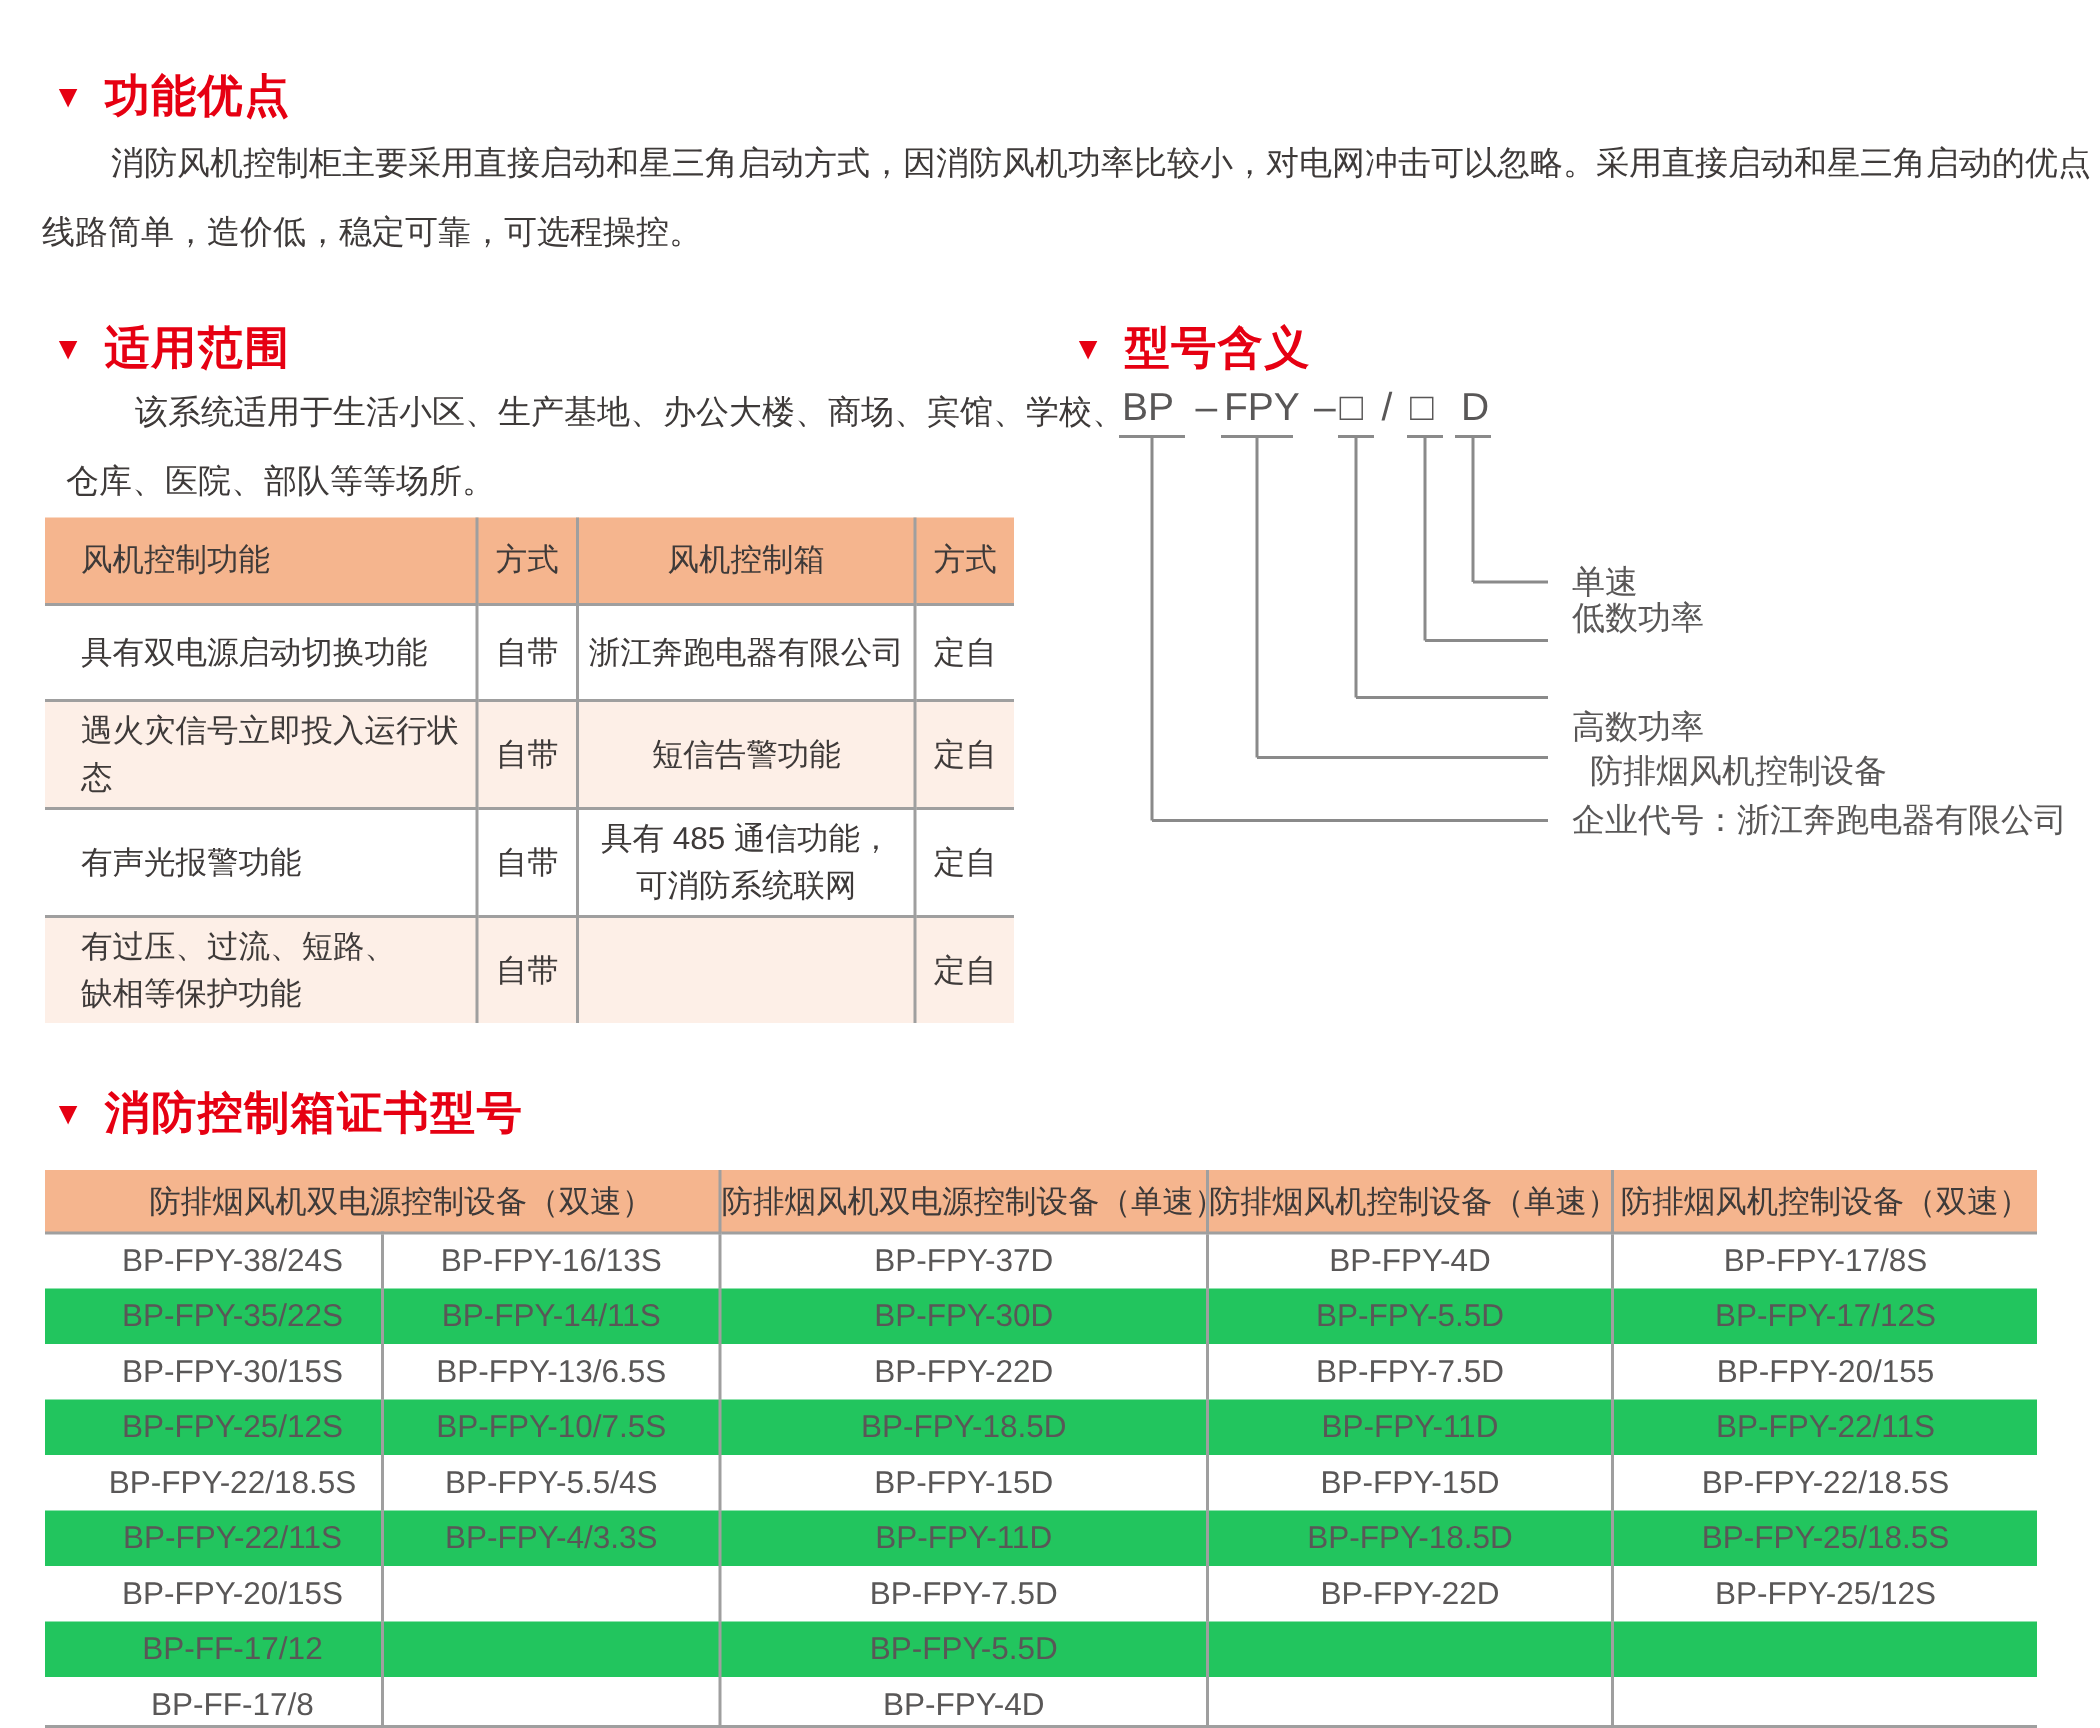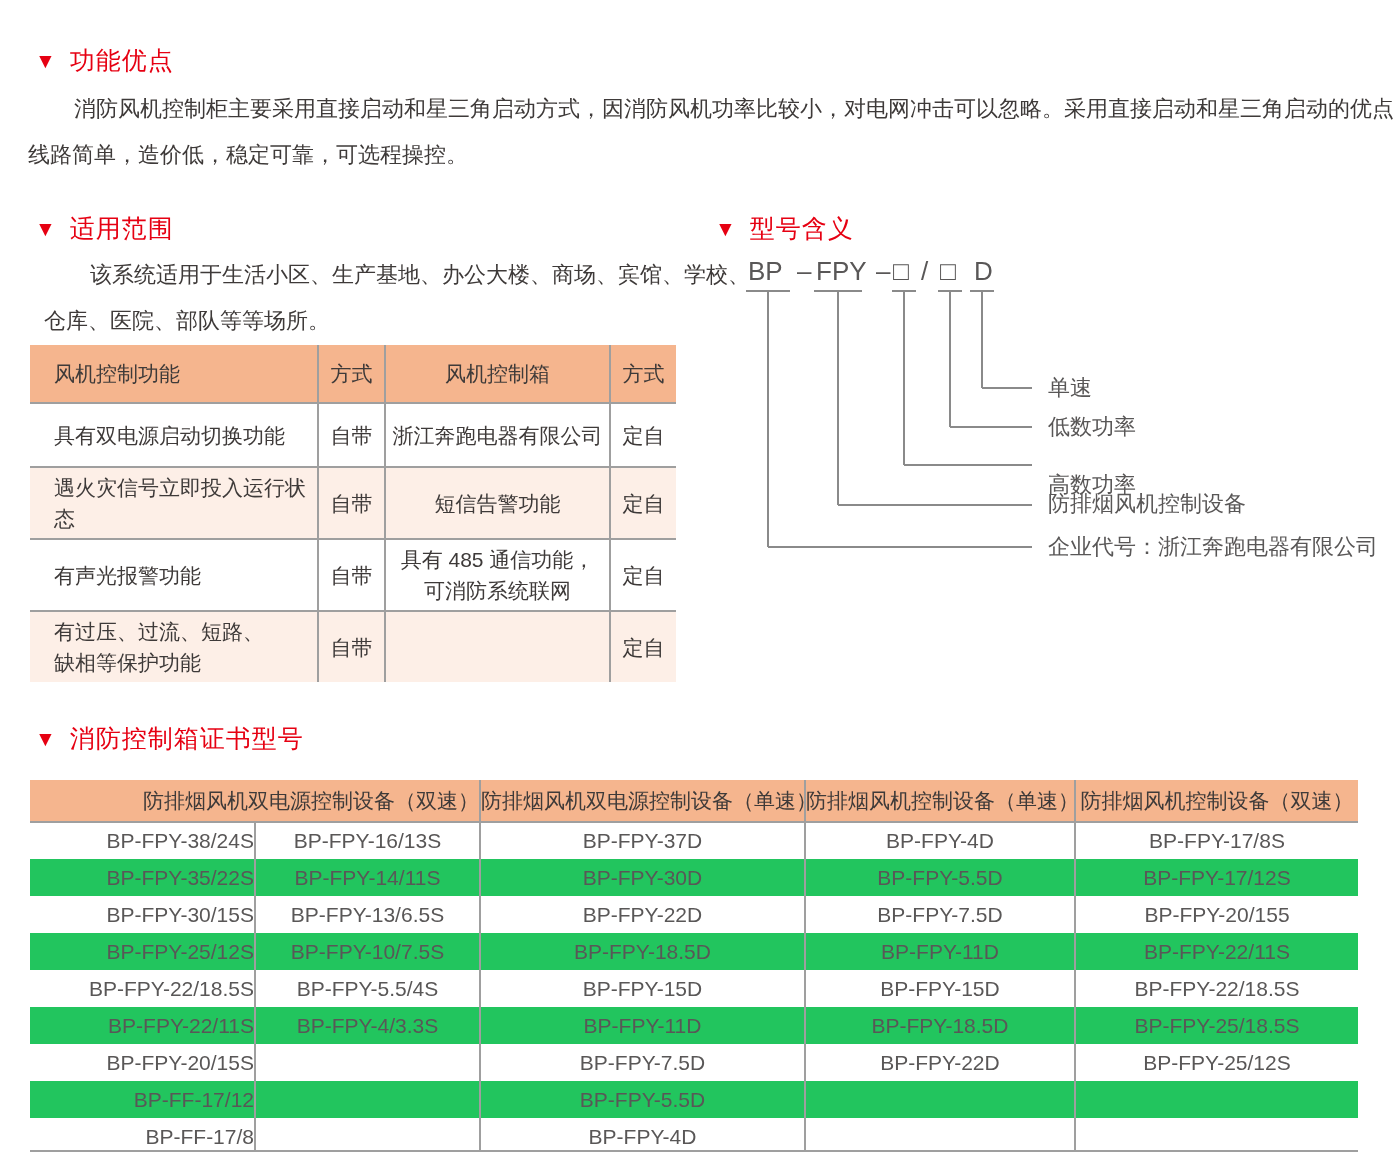--- a/index.html
+++ b/index.html
@@ -6,42 +6,42 @@
   body{
     width:1400px;height:1152px;position:relative;overflow:hidden;
     background:#ffffff;
     font-family:"Liberation Sans","DejaVu Sans",sans-serif;
     color:#3e3a39;
   }
   .abs{position:absolute;}
   
   .sec-head{display:flex;align-items:center;gap:14px;color:#e60012;white-space:nowrap;}
   .sec-head .tri{font-size:21px;line-height:1;}
-  .sec-head .ttl{font-size:25px;font-weight:400;letter-spacing:1px;}
+  .sec-head .ttl{font-size:30px;font-weight:700;letter-spacing:1px;}
   
   .para{font-size:22px;line-height:46px;color:#3e3a39;white-space:nowrap;}
   .para .indent{padding-left:46px;}
   
   table{border-collapse:collapse;border-style:hidden;table-layout:fixed;}
   .scope-table{width:646px;font-size:21px;}
   .scope-table td{border:2px solid #9f9f9f;vertical-align:middle;text-align:center;
                   white-space:pre-line;line-height:31px;padding:4px;}
   .scope-table td.lft{text-align:left;padding-left:24px;}
   .scope-table tr.hdr td{background:#f5b58e;}
   .scope-table tr.alt td{background:#fdefe7;}
   
   .diagram{width:700px;height:345px;}
   .code-part{position:absolute;top:6px;font-size:26px;color:#595757;line-height:30px;}
   .dia-label{position:absolute;left:348px;font-size:22px;color:#595757;white-space:nowrap;line-height:28px;}
   
   .cert-table{width:1328px;font-size:21px;color:#595757;}
   .cert-table td{border-left:2px solid #9f9f9f;border-right:2px solid #9f9f9f;
                  vertical-align:middle;text-align:center;padding:0;white-space:nowrap;}
   .cert-table tr.hdr td{background:#f5b58e;color:#3e3a39;border-bottom:2px solid #9f9f9f;}
-  .cert-table td.lft{text-align:right;padding-left:26px;}
+  .cert-table td.lft{text-align:center;padding-left:26px;}
   .cert-table tr.alt td{background:#22c55e;}
   .bottom-rule{left:30px;top:1150px;width:1328px;height:2px;background:#9f9f9f;}
   svg line{stroke:#8a8a8a;stroke-width:2;}
 </style>
 </head>
 <body>
 
 <div class="abs sec-head" style="left:35px;top:44px;">
   <span class="tri">▼</span>
   <span class="ttl">功能优点</span>
@@ -133,23 +133,23 @@
     <line x1="68" y1="41" x2="68" y2="297"></line>
 
     <line x1="282" y1="138" x2="332" y2="138"></line>
     <line x1="250" y1="177" x2="332" y2="177"></line>
     <line x1="204" y1="215" x2="332" y2="215"></line>
     <line x1="138" y1="255" x2="332" y2="255"></line>
     <line x1="68" y1="297" x2="332" y2="297"></line>
   </svg>
 
   <span class="dia-label" style="top:124px;">单速</span>
-  <span class="dia-label" style="top:163px;">低数功率</span>
+  <span class="dia-label" style="top:148px;">低数功率</span>
   <span class="dia-label" style="top:185px;margin-top:36px;">高数功率</span>
-  <span class="dia-label" style="top:240px;">防排烟风机控制设备</span>
+  <span class="dia-label" style="top:250px;margin-left:12px;">防排烟风机控制设备</span>
   <span class="dia-label" style="top:283px;">企业代号：浙江奔跑电器有限公司</span>
 </div>
 
 <div class="abs sec-head" style="left:35px;top:722px;">
   <span class="tri">▼</span>
   <span class="ttl">消防控制箱证书型号</span>
 </div>
 
 <table class="abs cert-table" style="left:30px;top:780px;">
   <colgroup>

